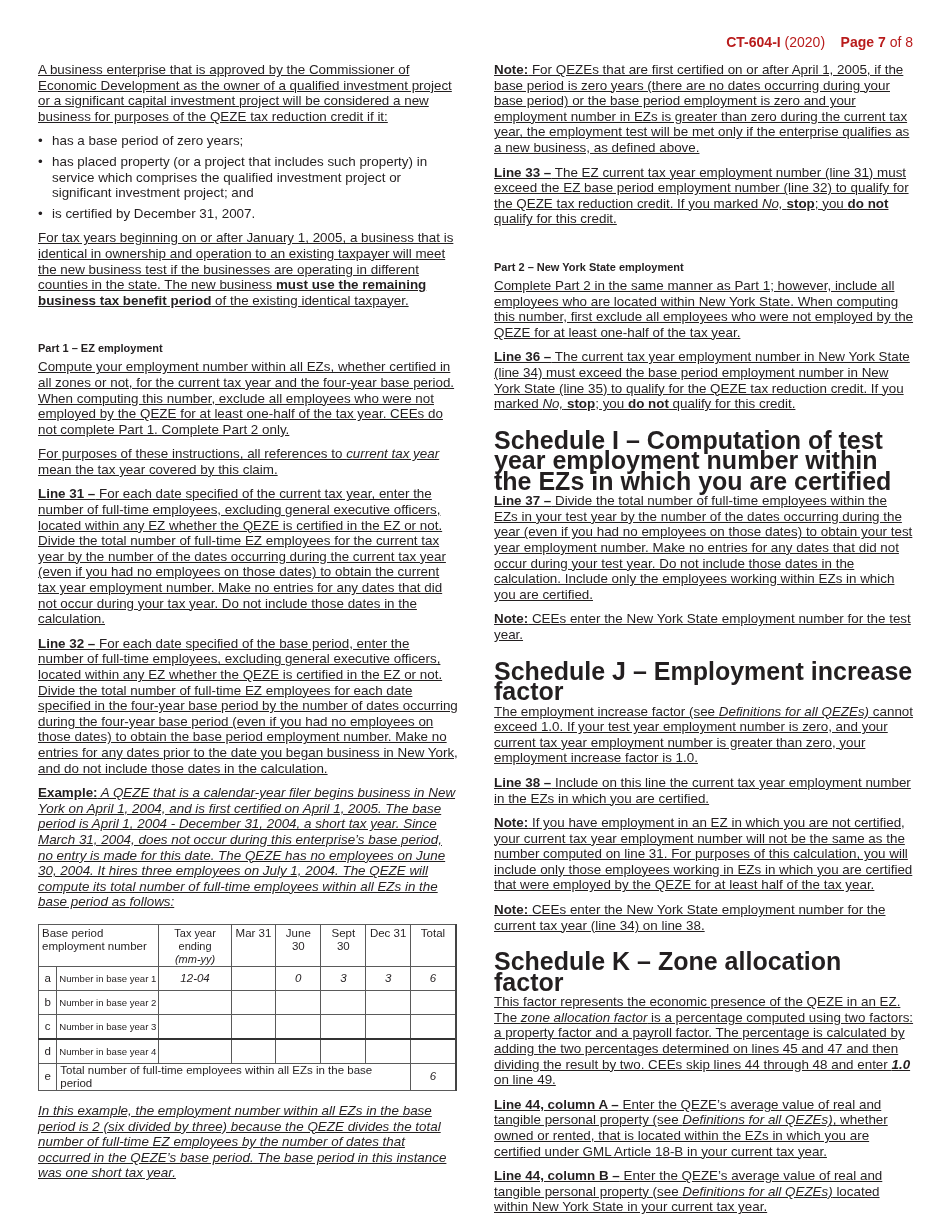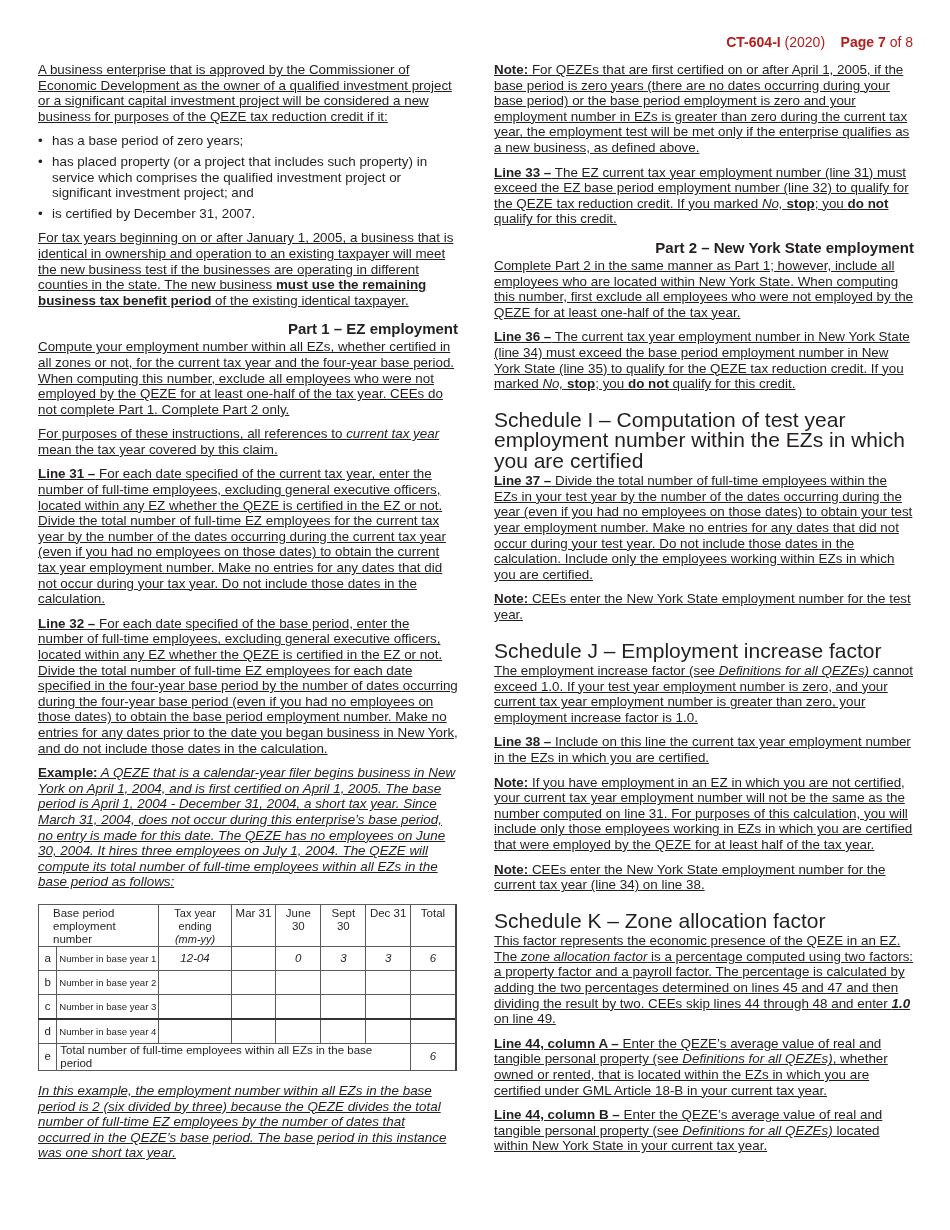--- a/index.html
+++ b/index.html
@@ -15,33 +15,33 @@
   .col {
     position: absolute; top: 62px;
     font-size: 13.4px; line-height: 15.6px;
   }
   .col-left { left: 38px; width: 420px; }
   .col-right { left: 494px; width: 420px; }
   p { margin: 0 0 9px 0; text-decoration: underline; }
   ul.bullets { list-style: none; margin: 0 0 9px 0; padding: 0; }
   ul.bullets li { position: relative; padding-left: 14px; margin-bottom: 5px; }
   ul.bullets li::before { content: "\2022"; position: absolute; left: 0; top: 0; }
-  h3.part { font-size: 15px; line-height: 17px; font-weight: bold; margin: 12px 0 2px 0; text-align: right; }
-  h2.schedule { font-size: 21px; line-height: 20.5px; font-weight: normal; margin: 18px 0 2px 0; }
+  h3.part { font-size: 11px; line-height: 17px; font-weight: bold; margin: 32px 0 2px 0; }
+  h2.schedule { font-size: 25px; line-height: 20.5px; font-weight: bold; margin: 18px 0 2px 0; }
   .lead { font-weight: bold; }
   i { font-style: italic; }
   .ex-table {
     border-collapse: collapse; width: 419px; margin: 14px 0 12px 0;
     font-size: 11.5px; line-height: 13px;
   }
   .ex-table td, .ex-table th {
     border: 1px solid #5a5a5a; padding: 0 3px; font-weight: normal; text-align: center; vertical-align: middle;
   }
   .ex-table th { height: 30px; vertical-align: top; padding-top: 2px; }
-  .ex-table th.hdr-main { text-align: left; padding-left: 14px; }
+  .ex-table th.hdr-main { text-align: left; padding-left: 3px; }
   .ex-table td { height: 23px; }
   .ex-table td.letter { width: 12px; }
   .ex-table td.rowlabel { text-align: left; font-size: 9.6px; white-space: nowrap; padding: 0 2px; }
   .ex-table td.val { font-style: italic; }
   .ex-table td.totlabel { text-align: left; }
   .ex-table .sub { font-size: 11px; font-style: italic; display: block; }
   .ex-table tr.thick-top td { border-top: 2px solid #333; }
   .ex-table .right-edge { border-right: 2px solid #444; }
 </style>
 </head>

